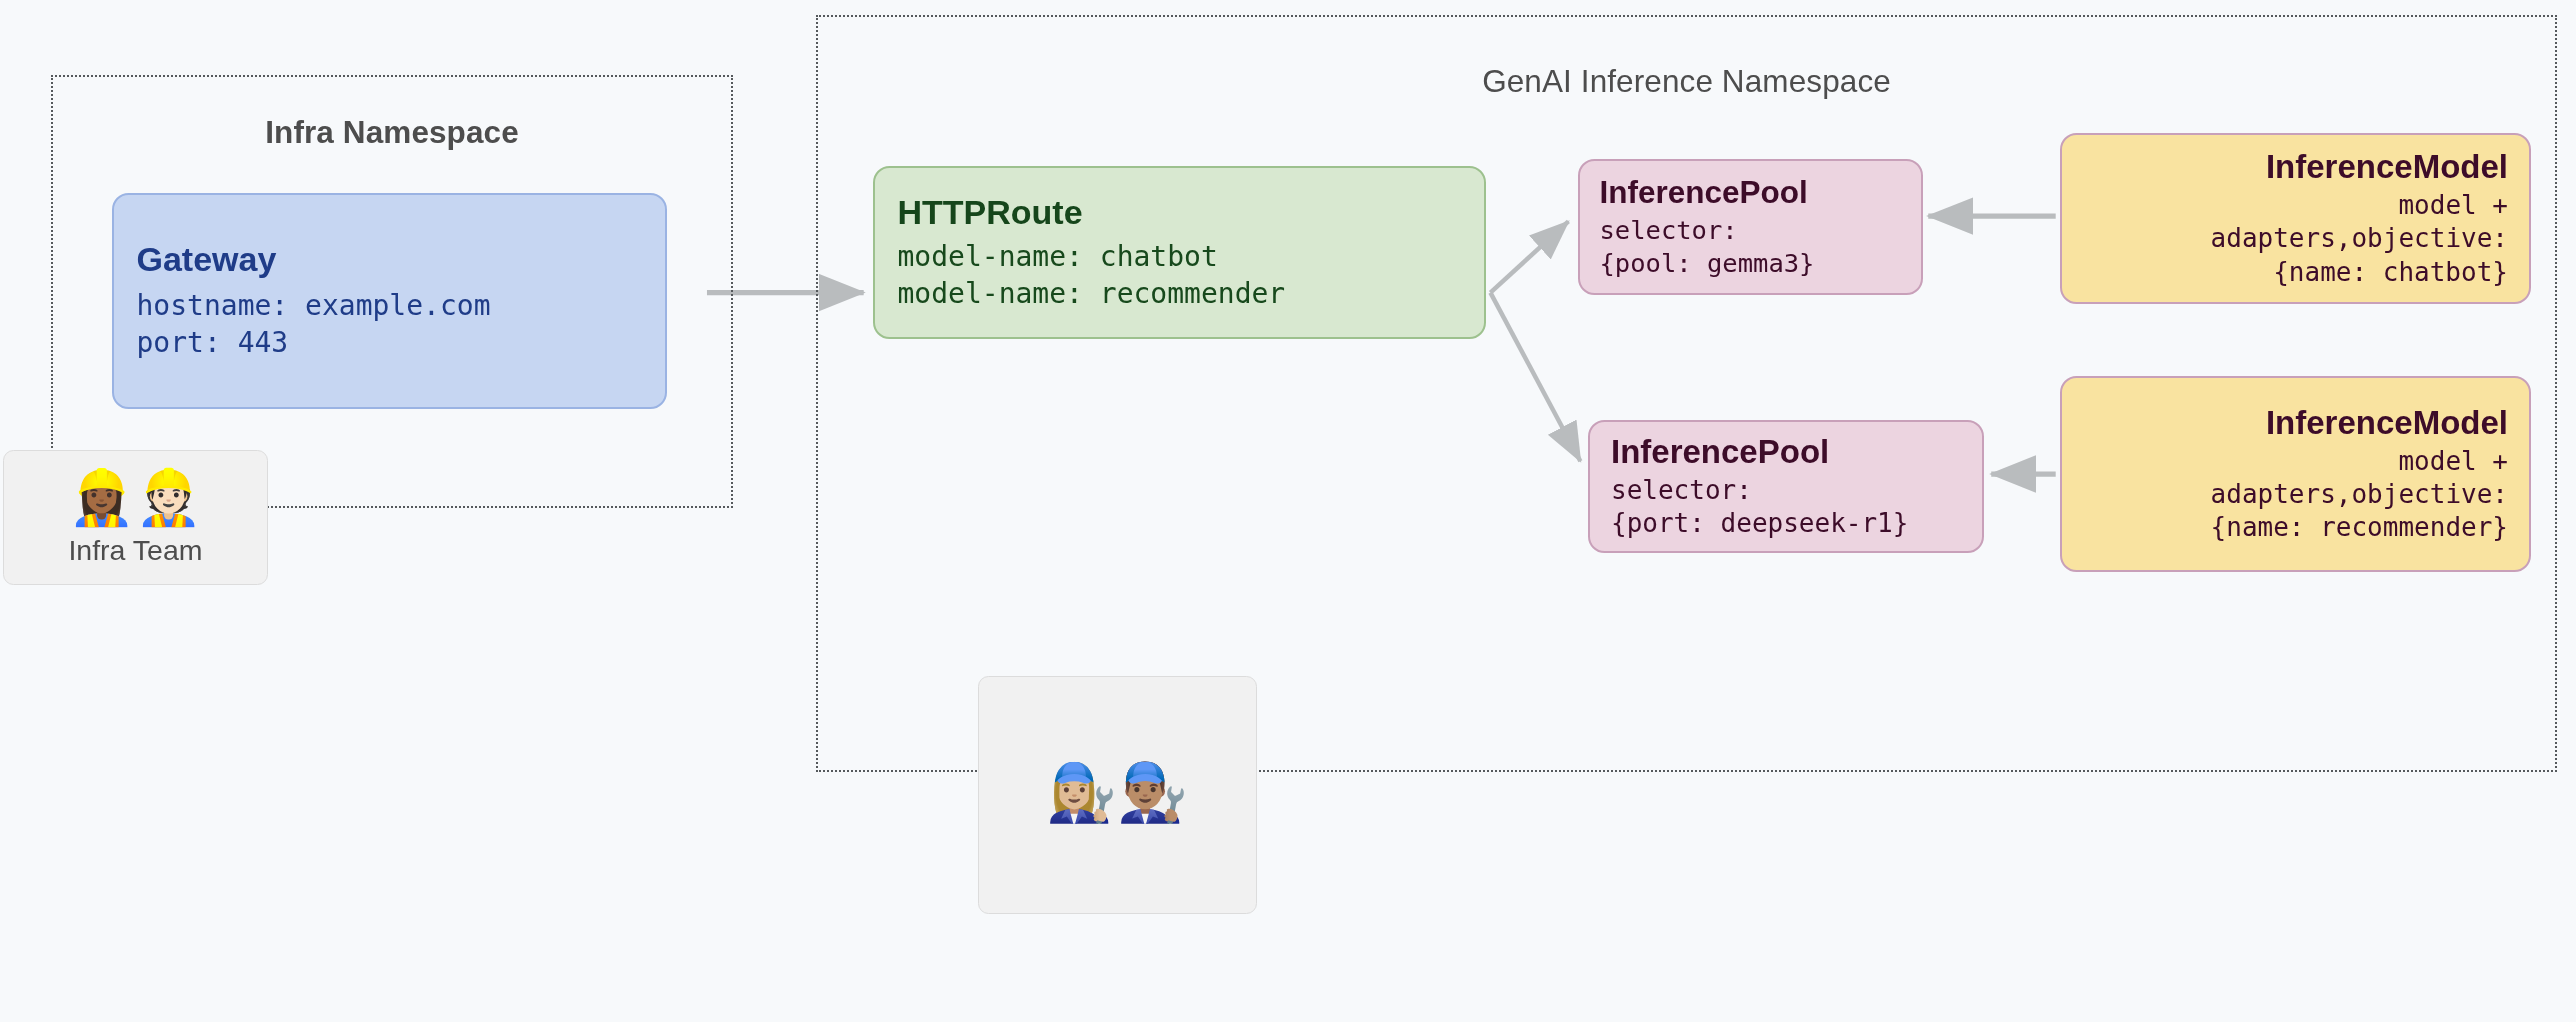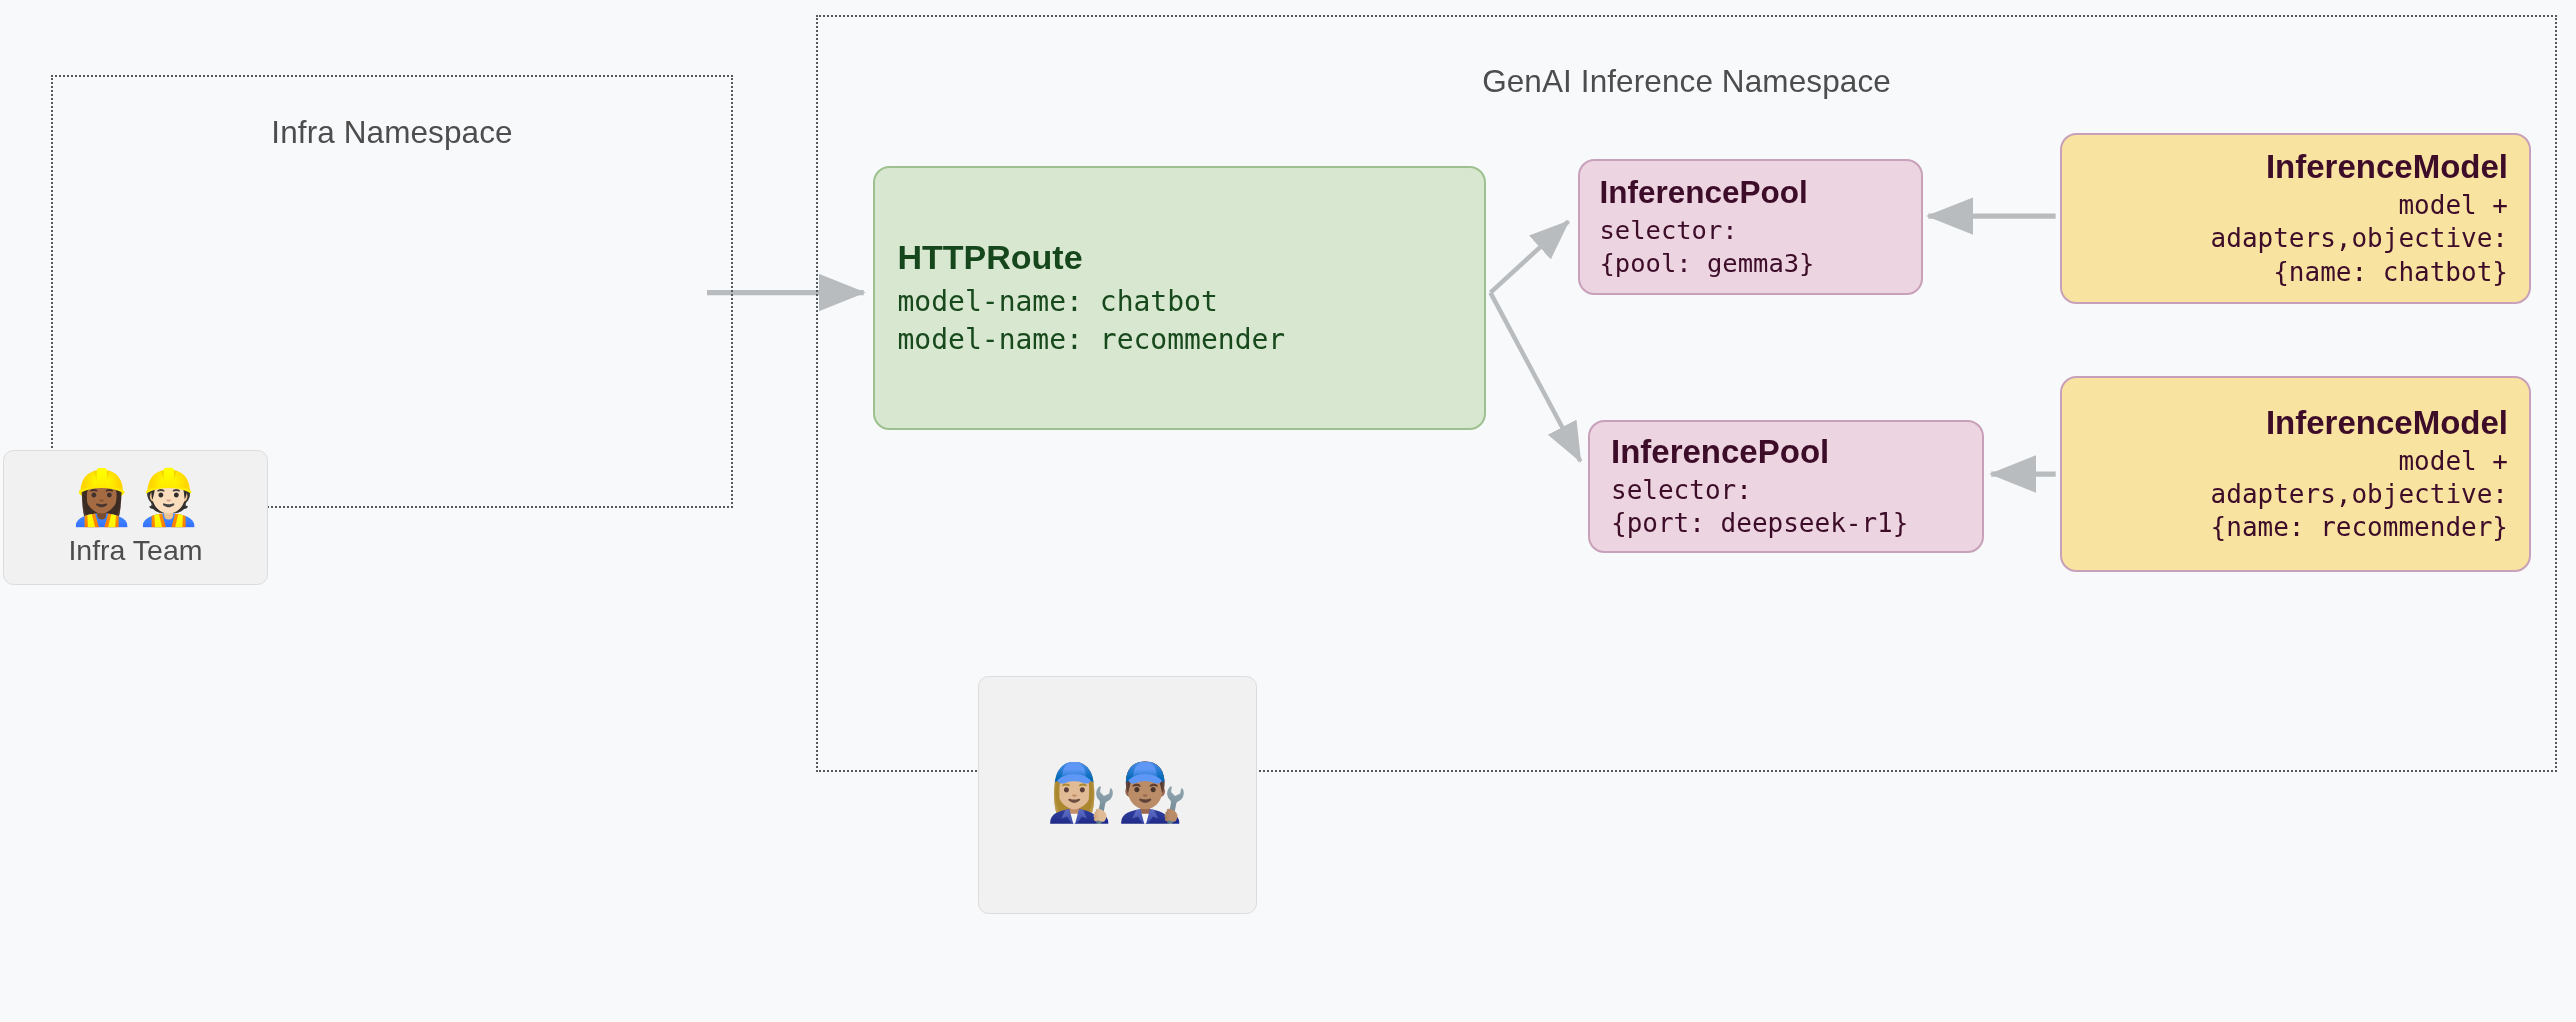--- a/index.html
+++ b/index.html
@@ -29,21 +29,21 @@
     width: 100%;
     text-align: center;
     font-size: 31.5px;
     color: #4d4d4d;
     font-family: "Liberation Sans", sans-serif;
     letter-spacing: 0.1px;
     white-space: nowrap;
   }
 
   #infra-ns { left: 51px; top: 75px; width: 682px; height: 433px; }
-  #infra-ns-title { top: 37px; }
+  #infra-ns-title { top: 37px; font-weight: bold; }
 
   #genai-ns { left: 816px; top: 15px; width: 1741px; height: 757px; }
   #genai-ns-title { top: 46px; }
 
   
   .card {
     position: absolute;
     box-sizing: border-box;
     border-radius: 16.5px;
     border-style: solid;
@@ -68,21 +68,21 @@
     left: 112px; top: 193px; width: 555px; height: 216px;
     background: #c6d6f2;
     border-color: #9ab3e3;
     justify-content: center;
   }
   #gateway .title { font-size: 34px; color: #1f3c88; margin-bottom: 7.5px; }
   #gateway .mono-line { font-size: 28px; color: #1f3c88; line-height: 1.34; }
 
   
   #httproute {
-    left: 873px; top: 166px; width: 613px; height: 264px;
+    left: 873px; top: 166px; width: 613px; height: 173px;
     background: #d8e8d0;
     border-color: #9dc18e;
   }
   #httproute .title { font-size: 34px; color: #16461b; margin-bottom: 6px; }
   #httproute .mono-line { font-size: 28px; color: #17491c; line-height: 1.33; }
 
   
   .pool {
     background: #ecd4e0;
     border-color: #c8a0b9;
@@ -206,20 +206,25 @@
   </svg>
 
   <div class="namespace" id="infra-ns">
     <div class="ns-title" id="infra-ns-title">Infra Namespace</div>
   </div>
 
   <div class="namespace" id="genai-ns">
     <div class="ns-title" id="genai-ns-title">GenAI Inference Namespace</div>
   </div>
 
+  <div class="card" id="gateway">
+    <div class="title">Gateway</div>
+    <div class="mono-line">hostname: example.com</div>
+    <div class="mono-line">port: 443</div>
+  </div>
 
   <div class="card" id="httproute">
     <div class="title">HTTPRoute</div>
     <div class="mono-line">model-name: chatbot</div>
     <div class="mono-line">model-name: recommender</div>
   </div>
 
   <div class="card pool" id="pool-gemma3">
     <div class="title">InferencePool</div>
     <div class="mono-line">selector:</div>

